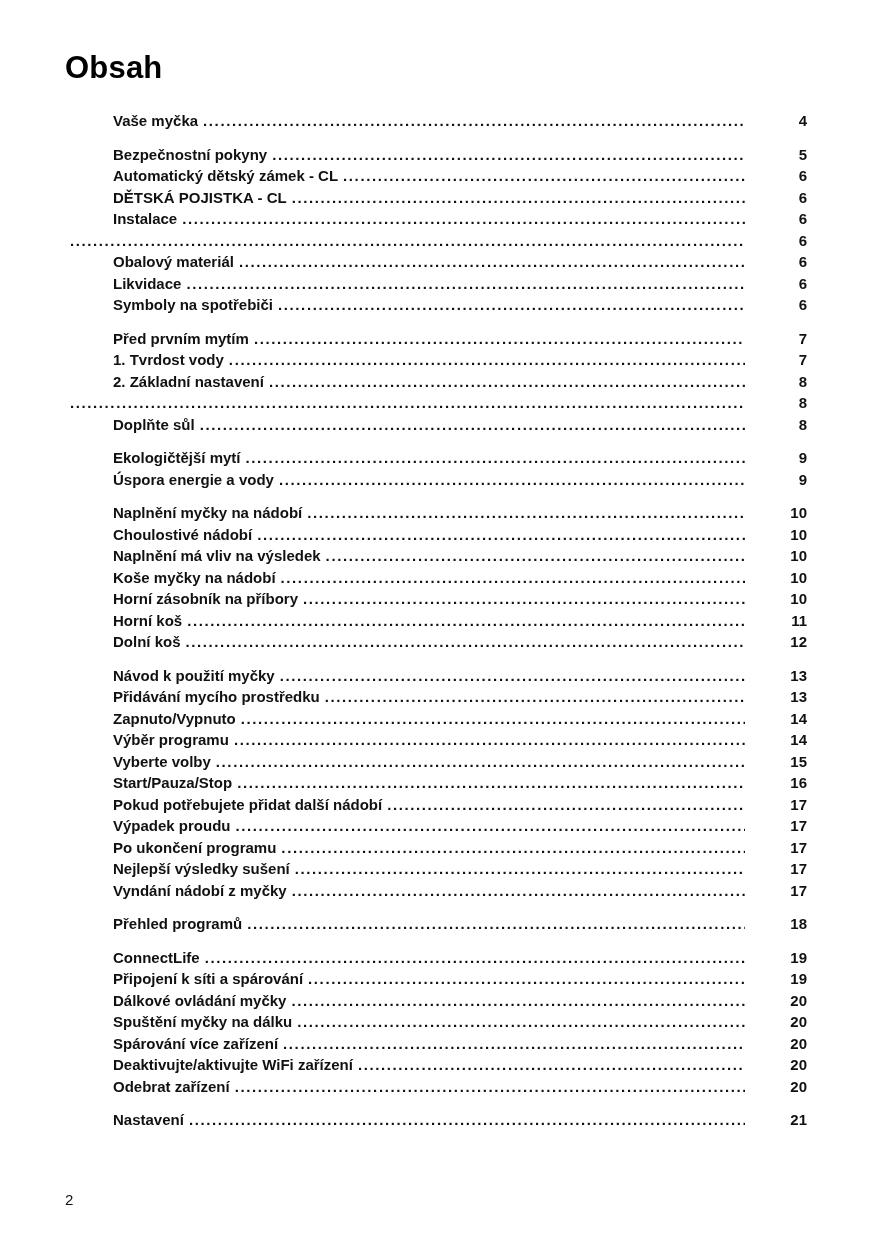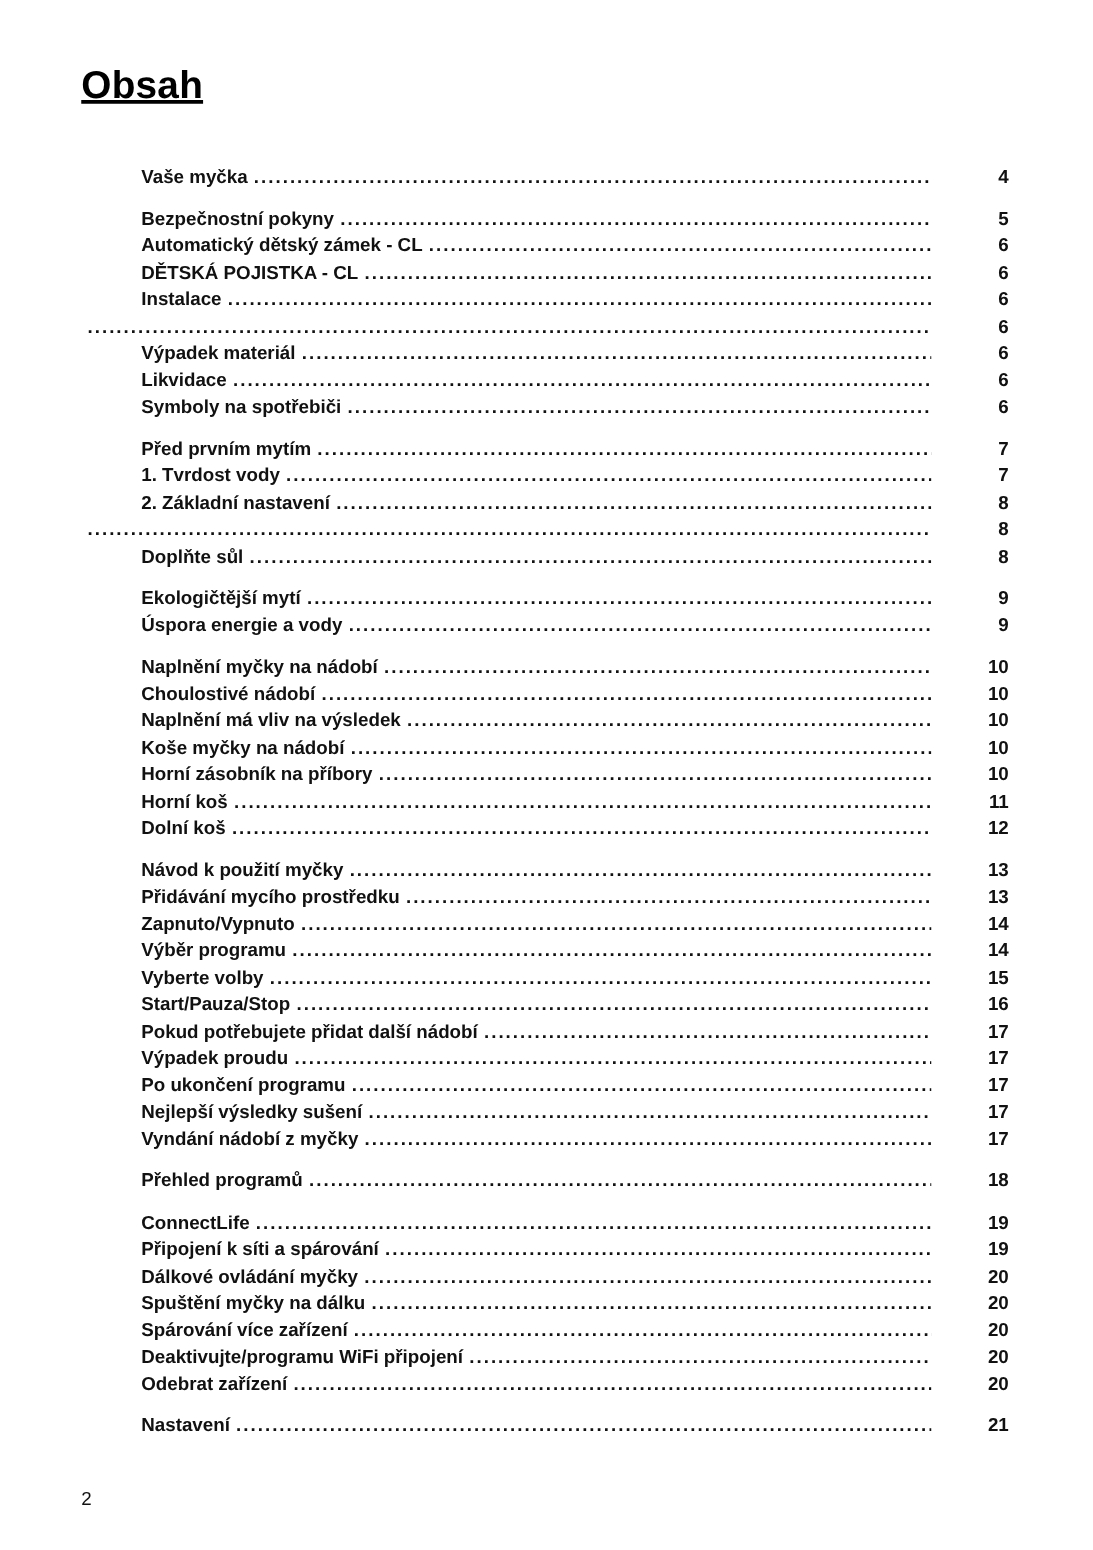--- a/index.html
+++ b/index.html
@@ -16,23 +16,22 @@
     box-sizing: border-box;
     padding: 50px 67px 0 65px;
     font-family: "Liberation Sans", "DejaVu Sans", sans-serif;
     color: #111111;
     overflow: hidden;
   }
   .title {
     font-size: 31px;
     font-weight: 700;
     letter-spacing: 0.2px;
-    margin: 0 0 45px 0;
+    margin: 0 0 24px 0;
     color: #000000;
-    text-decoration: underline;
   }
   .toc {
     width: 100%;
   }
   .toc-section + .toc-section {
     margin-top: 12px;
   }
   .toc-row {
     display: flex;
     align-items: baseline;
@@ -103,21 +102,21 @@
         <div class="toc-row">
           <span class="label">Instalace</span>
           <span class="leader" aria-hidden="true">............................................................................................................................................................................................................................................................................................................</span>
           <span class="page-num">6</span>
         </div>
         <div class="toc-row">
           <span class="leader" aria-hidden="true">............................................................................................................................................................................................................................................................................................................</span>
           <span class="page-num">6</span>
         </div>
         <div class="toc-row">
-          <span class="label">Výpadek materiál</span>
+          <span class="label">Obalový materiál</span>
           <span class="leader" aria-hidden="true">............................................................................................................................................................................................................................................................................................................</span>
           <span class="page-num">6</span>
         </div>
         <div class="toc-row">
           <span class="label">Likvidace</span>
           <span class="leader" aria-hidden="true">............................................................................................................................................................................................................................................................................................................</span>
           <span class="page-num">6</span>
         </div>
         <div class="toc-row">
           <span class="label">Symboly na spotřebiči</span>
@@ -284,21 +283,21 @@
           <span class="label">Spuštění myčky na dálku</span>
           <span class="leader" aria-hidden="true">............................................................................................................................................................................................................................................................................................................</span>
           <span class="page-num">20</span>
         </div>
         <div class="toc-row">
           <span class="label">Spárování více zařízení</span>
           <span class="leader" aria-hidden="true">............................................................................................................................................................................................................................................................................................................</span>
           <span class="page-num">20</span>
         </div>
         <div class="toc-row">
-          <span class="label">Deaktivujte/programu WiFi připojení</span>
+          <span class="label">Deaktivujte/aktivujte WiFi zařízení</span>
           <span class="leader" aria-hidden="true">............................................................................................................................................................................................................................................................................................................</span>
           <span class="page-num">20</span>
         </div>
         <div class="toc-row">
           <span class="label">Odebrat zařízení</span>
           <span class="leader" aria-hidden="true">............................................................................................................................................................................................................................................................................................................</span>
           <span class="page-num">20</span>
         </div>
       </div>
       <div class="toc-section">

